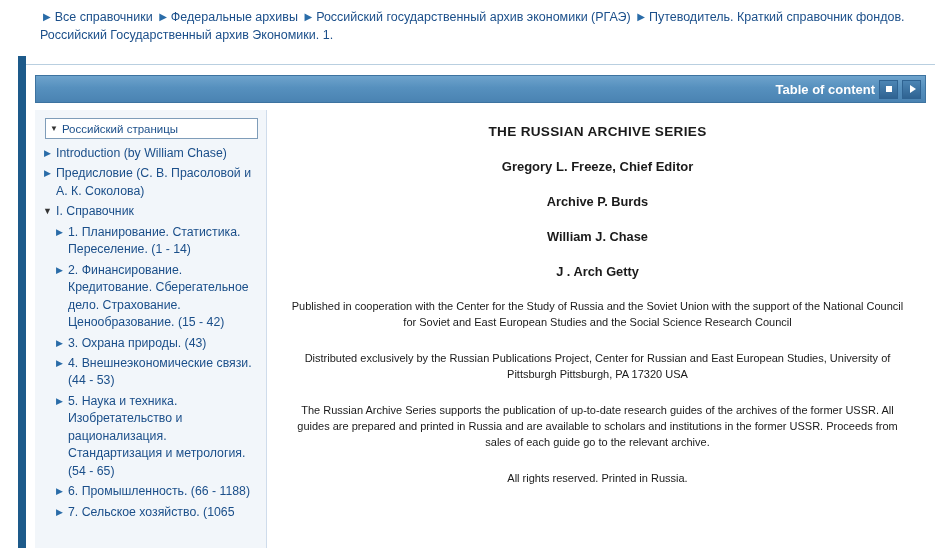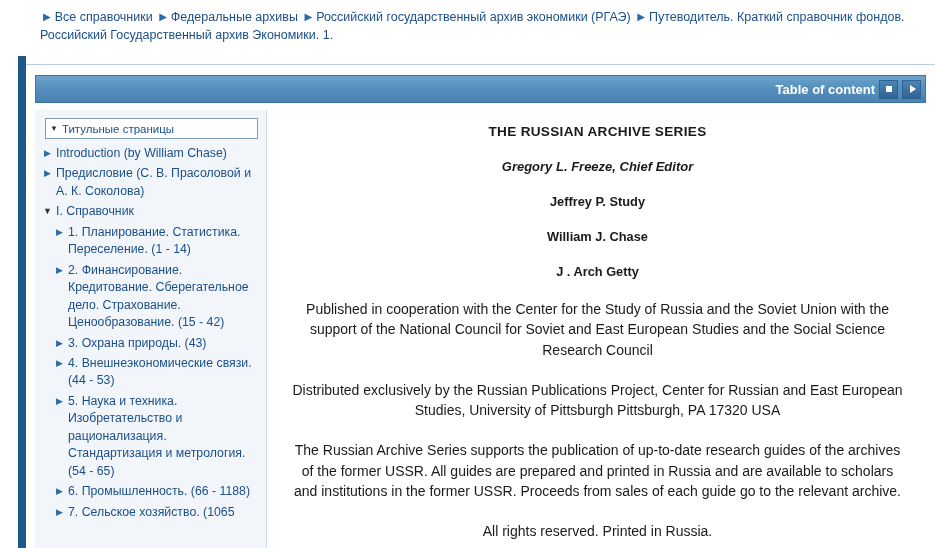--- a/index.html
+++ b/index.html
@@ -165,27 +165,27 @@
     font-size: 12.8px;
     color: #1a1a1a;
   }
   .doc-h-center {
     text-align: center;
     font-weight: bold;
     margin: 15px 0 0 0;
   }
   .doc-h1 { font-size: 13.6px; margin-top: 4px; letter-spacing: .3px; }
   .doc-h2 { font-size: 13.2px; margin-top: 20px; }
-  .doc-h3 { font-size: 13px; margin-top: 20px; font-style: italic; }
+  .doc-h3 { font-size: 13px; margin-top: 20px; }
   .doc-h4 { font-size: 12.8px; margin-top: 20px; }
   .doc-p {
     text-align: center;
     margin: 20px 0 0 0;
     line-height: 1.45;
-    font-size: 14px;
+    font-size: 11px;
   }
 </style>
 </head>
 <body>
 
 <div class="left-rail">
   <div class="rail-bar"></div>
 </div>
 
 <div class="page">
@@ -205,21 +205,21 @@
     <div class="hdr-btn">
         <span class="tri"></span>
       </div>
   </div>
 
   <div class="content-area">
 
     <div class="toc-panel">
       <div class="toc-select">
         <span class="caret">▼</span>
-        <span>Титульные страницы</span>
+        <span>Российский страницы</span>
       </div>
       <div class="toc-list">
 
         <div class="toc-item lvl1">
           <span class="bullet">▶</span>
           <span class="txt">Introduction (by William Chase)</span>
         </div>
 
         <div class="toc-item lvl1">
           <span class="bullet">▶</span>
@@ -265,21 +265,21 @@
           <span class="bullet">▶</span>
           <span class="txt">7. Сельское хозяйство. (1065</span>
         </div>
 
       </div>
     </div>
 
     <div class="doc-panel">
       <div class="doc-h-center doc-h1">THE RUSSIAN ARCHIVE SERIES</div>
       <div class="doc-h-center doc-h3">Gregory L. Freeze, Chief Editor</div>
-      <div class="doc-h-center doc-h4">Jeffrey P. Study</div>
+      <div class="doc-h-center doc-h4">Archive P. Burds</div>
       <div class="doc-h-center doc-h4">William J. Chase</div>
       <div class="doc-h-center doc-h4">J . Arch Getty</div>
       <p class="doc-p">Published in cooperation with the Center for the Study of Russia and the Soviet Union with the support of the National Council for Soviet and East European Studies and the Social Science Research Council</p>
       <p class="doc-p">Distributed exclusively by the Russian Publications Project, Center for Russian and East European Studies, University of Pittsburgh Pittsburgh, PA 17320 USA</p>
       <p class="doc-p">The Russian Archive Series supports the publication of up-to-date research guides of the archives of the former USSR. All guides are prepared and printed in Russia and are available to scholars and institutions in the former USSR. Proceeds from sales of each guide go to the relevant archive.</p>
       <p class="doc-p">All rights reserved. Printed in Russia.</p>
 
     </div>
 
   </div>

